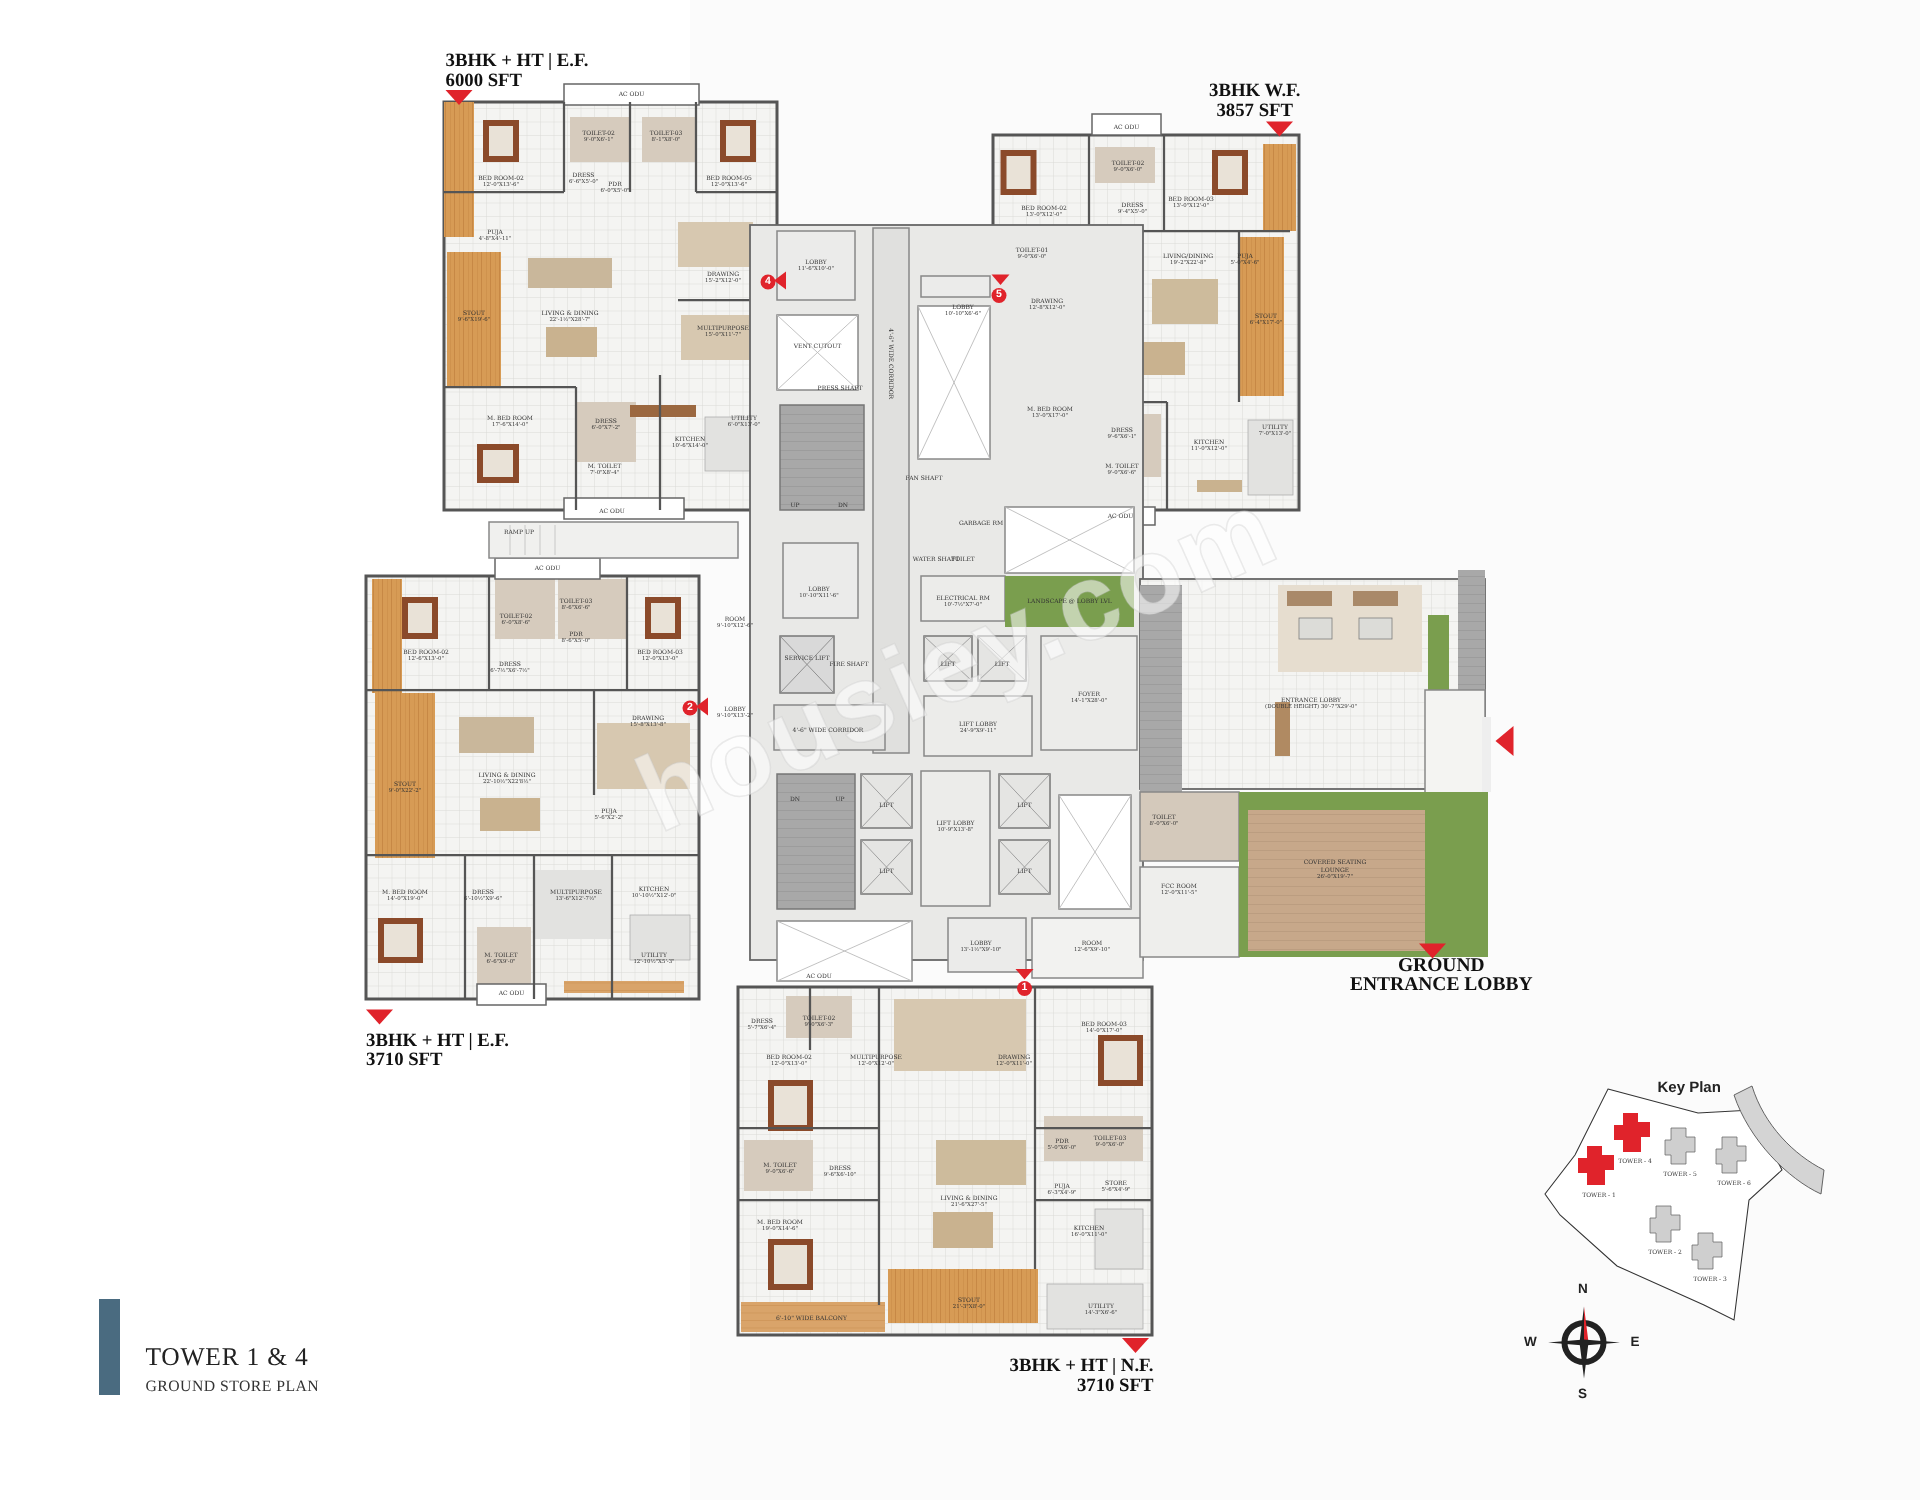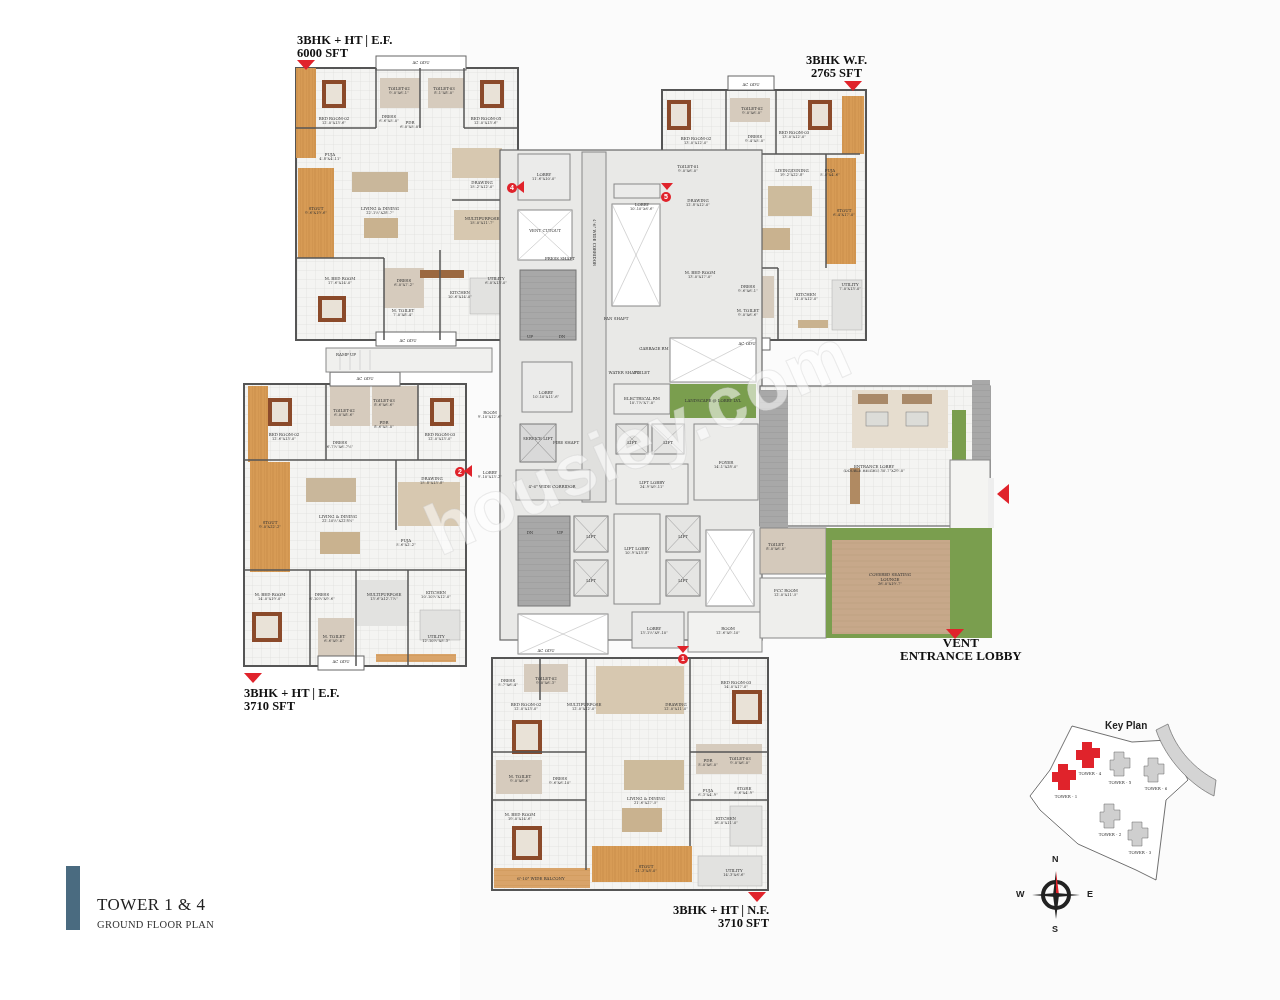--- a/index.html
+++ b/index.html
@@ -255,39 +255,39 @@
   <div class="watermark">housiey.com</div>
 
   <div class="label-big" style="left:297px;top:34px">
     <div>3BHK + HT | E.F.</div>
     <div>6000 SFT</div>
   </div>
   <div class="marker" style="left:297px;top:60px"></div>
 
   <div class="label-big" style="left:806px;top:54px;text-align:center">
     <div>3BHK W.F.</div>
-    <div>2765 SFT</div>
+    <div>3857 SFT</div>
   </div>
   <div class="marker" style="left:844px;top:81px"></div>
 
   <div class="marker" style="left:244px;top:673px"></div>
   <div class="label-big" style="left:244px;top:687px">
     <div>3BHK + HT | E.F.</div>
     <div>3710 SFT</div>
   </div>
 
   <div class="marker" style="left:748px;top:892px"></div>
   <div class="label-big" style="left:673px;top:904px;text-align:right">
     <div>3BHK + HT | N.F.</div>
     <div>3710 SFT</div>
   </div>
 
   <div class="marker" style="left:946px;top:629px"></div>
   <div class="label-big" style="left:900px;top:636px;text-align:center;font-size:13px">
-    <div>VENT</div>
+    <div>GROUND</div>
     <div>ENTRANCE LOBBY</div>
   </div>
   <div class="marker-left" style="left:997px;top:484px"></div>
 
   <div class="unit-badge" style="left:507px;top:183px">4</div>
   <div class="marker-left" style="left:516px;top:181px;border-top-width:6px;border-bottom-width:6px;border-right-width:8px"></div>
   <div class="unit-badge" style="left:661px;top:192px">5</div>
   <div class="marker" style="left:661px;top:183px;border-left-width:6px;border-right-width:6px;border-top-width:7px"></div>
   <div class="unit-badge" style="left:455px;top:467px">2</div>
   <div class="marker-left" style="left:464px;top:465px;border-top-width:6px;border-bottom-width:6px;border-right-width:8px"></div>
@@ -403,21 +403,21 @@
   <div class="room-txt" style="left:560px;top:530px"><span>UP</span></div>
 
   <div class="room-txt" style="left:874px;top:464px"><span>ENTRANCE LOBBY</span><span class="dim">(DOUBLE HEIGHT) 30'-7"X29'-0"</span></div>
   <div class="room-txt" style="left:776px;top:542px"><span>TOILET</span><span class="dim">8'-0"X6'-0"</span></div>
   <div class="room-txt" style="left:786px;top:588px"><span>FCC ROOM</span><span class="dim">12'-0"X11'-5"</span></div>
   <div class="room-txt" style="left:890px;top:572px;width:60px;white-space:normal"><span>COVERED SEATING LOUNGE</span><span class="dim">26'-0"X19'-7"</span></div>
   <div class="room-txt" style="left:346px;top:352px"><span>RAMP UP</span></div>
 
   <div class="title-bar"></div>
   <div class="title-main">TOWER 1 &amp; 4</div>
-  <div class="title-sub">GROUND FLOOR PLAN</div>
+  <div class="title-sub">GROUND STORE PLAN</div>
 
   <div class="keyplan-title">Key Plan</div>
   <div class="room-txt" style="left:1090px;top:771px"><span>TOWER - 4</span></div>
   <div class="room-txt" style="left:1066px;top:794px"><span>TOWER - 1</span></div>
   <div class="room-txt" style="left:1120px;top:780px"><span>TOWER - 5</span></div>
   <div class="room-txt" style="left:1156px;top:786px"><span>TOWER - 6</span></div>
   <div class="room-txt" style="left:1110px;top:832px"><span>TOWER - 2</span></div>
   <div class="room-txt" style="left:1140px;top:850px"><span>TOWER - 3</span></div>
 
   <div class="compass-letter" style="left:1052px;top:854px">N</div>

